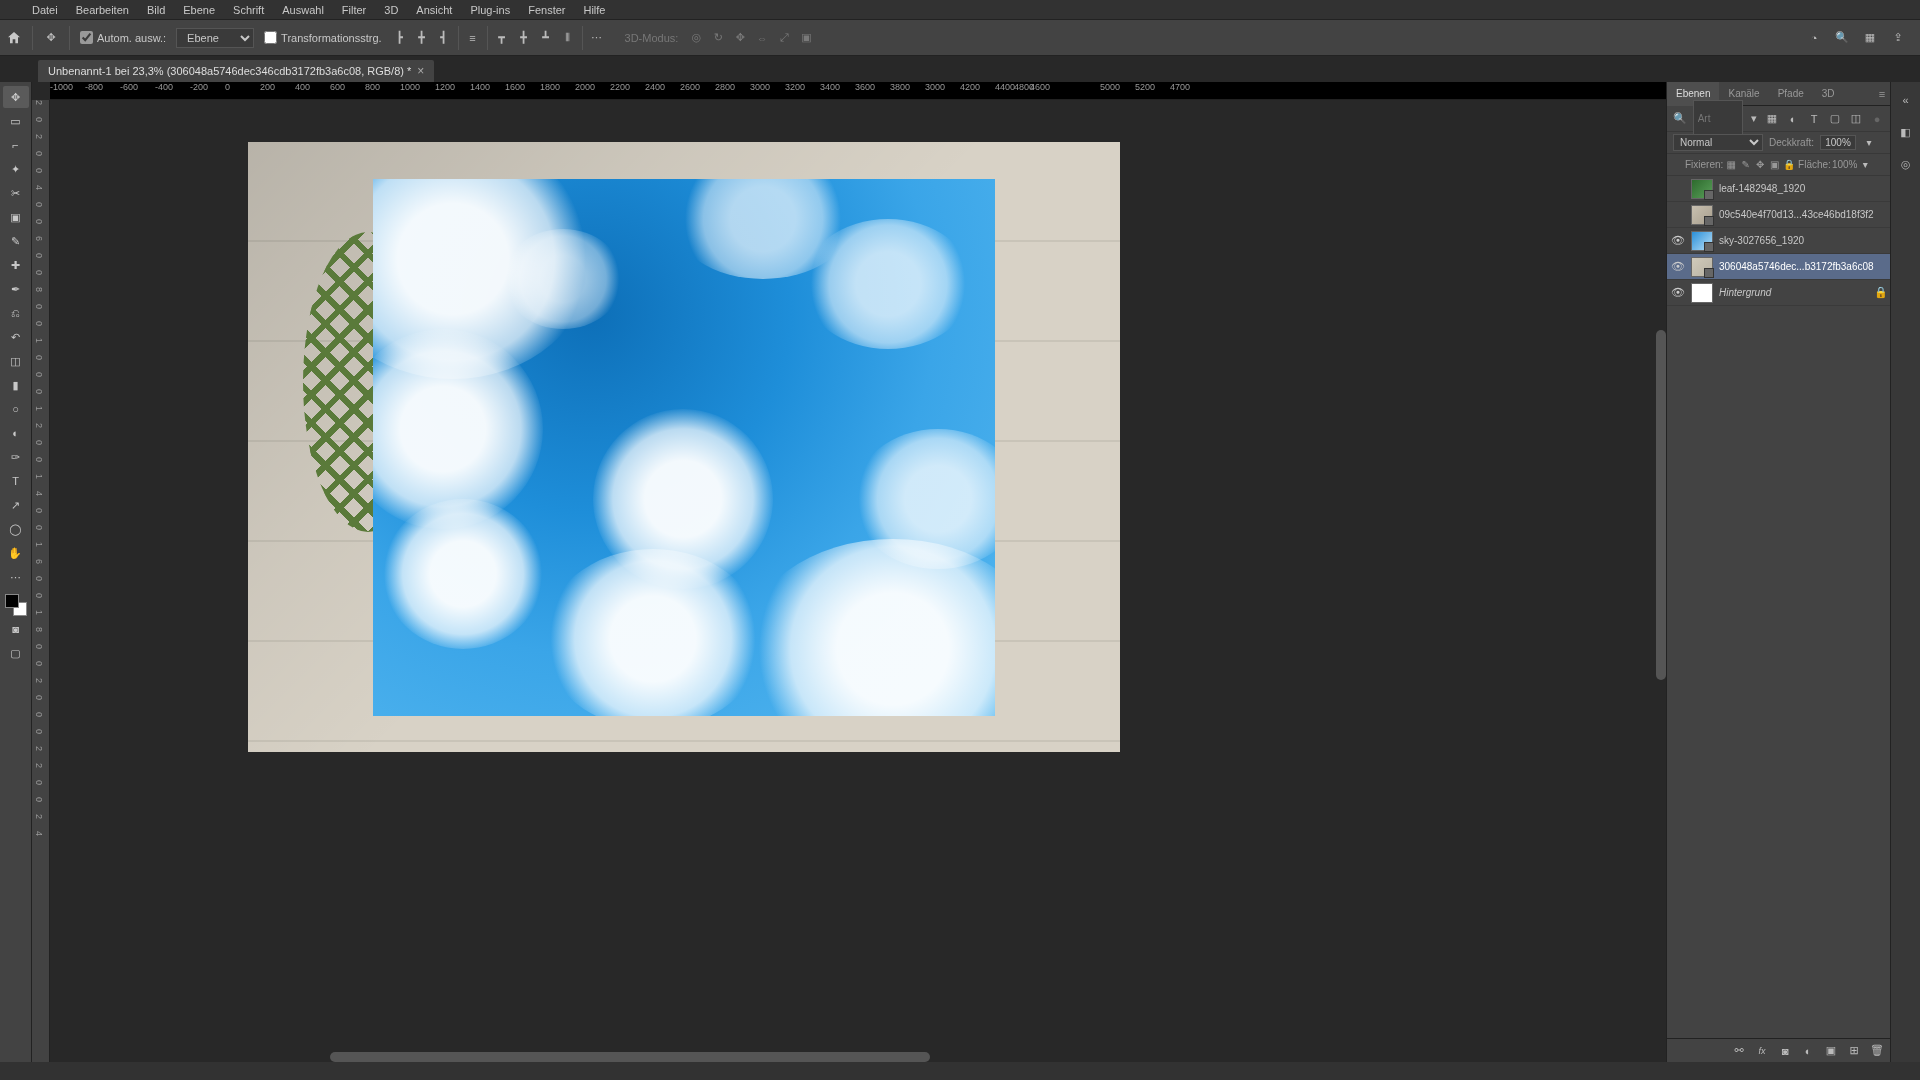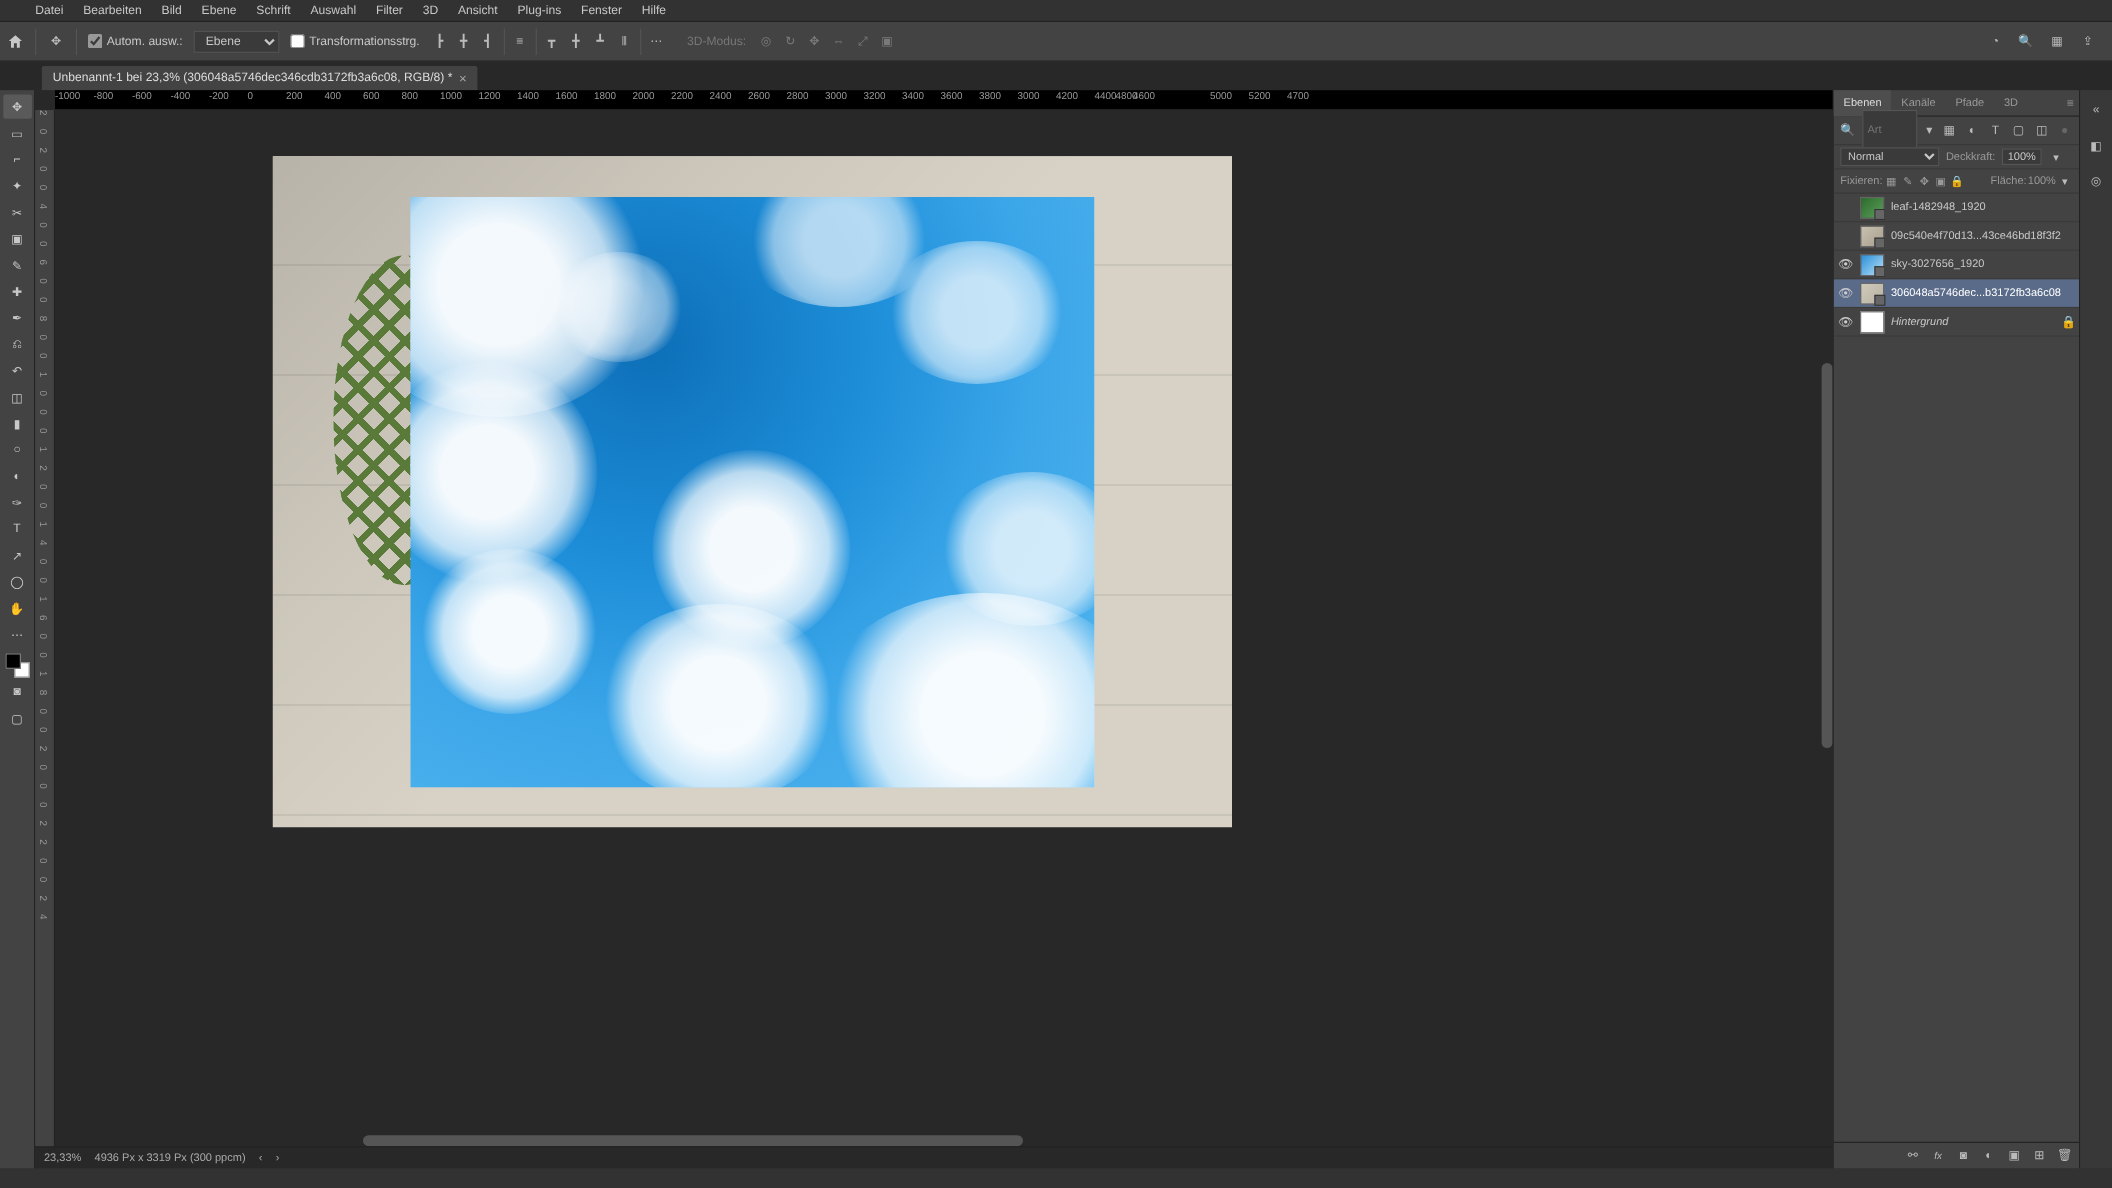--- a/index.html
+++ b/index.html
@@ -74,21 +74,21 @@
 .search-row { height: 26px; display: flex; align-items: center; padding: 0 6px; gap: 6px; border-bottom: 1px solid #383838; }
 .search-row input { flex: 1; background: #3a3a3a; border: 1px solid #555; color: #c8c8c8; font-size: 10px; padding: 12px 4px; max-width: 50px; }
 .srow-icons { display: flex; gap: 7px; margin-left: auto; }
 .sicon { width: 14px; height: 14px; color: #bbb; display:flex; align-items:center; justify-content:center; }
 
 .blend-row { height: 22px; display: flex; align-items: center; padding: 0 6px; gap: 6px; font-size: 10px; border-bottom: 1px solid #383838; }
 .blend-row select { flex: 1; background: #3a3a3a; border: 1px solid #555; color: #c8c8c8; font-size: 10px; padding: 1px 2px; max-width: 90px; }
 .blend-row .lbl { color: #999; }
 .blend-row .val { width: 36px; background: #3a3a3a; border: 1px solid #555; text-align: center; font-size: 10px; padding: 1px 0; }
 
-.lock-row { height: 22px; display: flex; align-items: center; padding: 0 6px; gap: 1px; font-size: 10px; border-bottom: 1px solid #383838; color: #999; }
+.lock-row { height: 22px; display: flex; align-items: center; padding: 0 18px; gap: 1px; font-size: 10px; border-bottom: 1px solid #383838; color: #999; }
 .lock-row .licon { width: 14px; height: 14px; display:flex; align-items:center; justify-content:center; }
 
 .layers-list { flex: 1; overflow: auto; }
 .layer-row { height: 26px; display: flex; align-items: center; padding: 0 4px; border-bottom: 1px solid #3a3a3a; gap: 6px; }
 .layer-row.selected { background: #5a6b8a; color: #fff; }
 .eye { width: 14px; height: 14px; display:flex; align-items:center; justify-content:center; color: #ccc; }
 .thumb { width: 22px; height: 20px; border: 1px solid #666; flex-shrink: 0; }
 .thumb.so { position: relative; }
 .thumb.so::after { content: ""; position: absolute; right: -2px; bottom: -2px; width: 8px; height: 8px; background: #666; border: 1px solid #333; }
 .lname { font-size: 10px; white-space: nowrap; overflow: hidden; text-overflow: ellipsis; flex: 1; }
@@ -316,26 +316,20 @@
             <div class="cloud" style="left:170px; top:370px; width:220px; height:180px;"></div>
             <div class="cloud" style="left:370px; top:360px; width:300px; height:220px;"></div>
             <div class="cloud" style="left:480px; top:250px; width:170px; height:140px; opacity:0.8;"></div>
             <div class="cloud" style="left:130px; top:50px; width:120px; height:100px; opacity:0.6;"></div>
           </div>
         </div>
         <div class="scroll-h"></div>
         <div class="scroll-v"></div>
       </div>
     </div>
-    <div class="statusbar">
-      <span>23,33%</span>
-      <span>4936 Px x 3319 Px (300 ppcm)</span>
-      <span>‹</span>
-      <span>›</span>
-    </div>
   </div>
 
   <div class="right-col">
     <div class="panel-tabs">
       <div class="ptab active">Ebenen</div>
       <div class="ptab">Kanäle</div>
       <div class="ptab">Pfade</div>
       <div class="ptab">3D</div>
       <div class="ptab-fill"></div>
       <div class="pmenu">≡</div>

